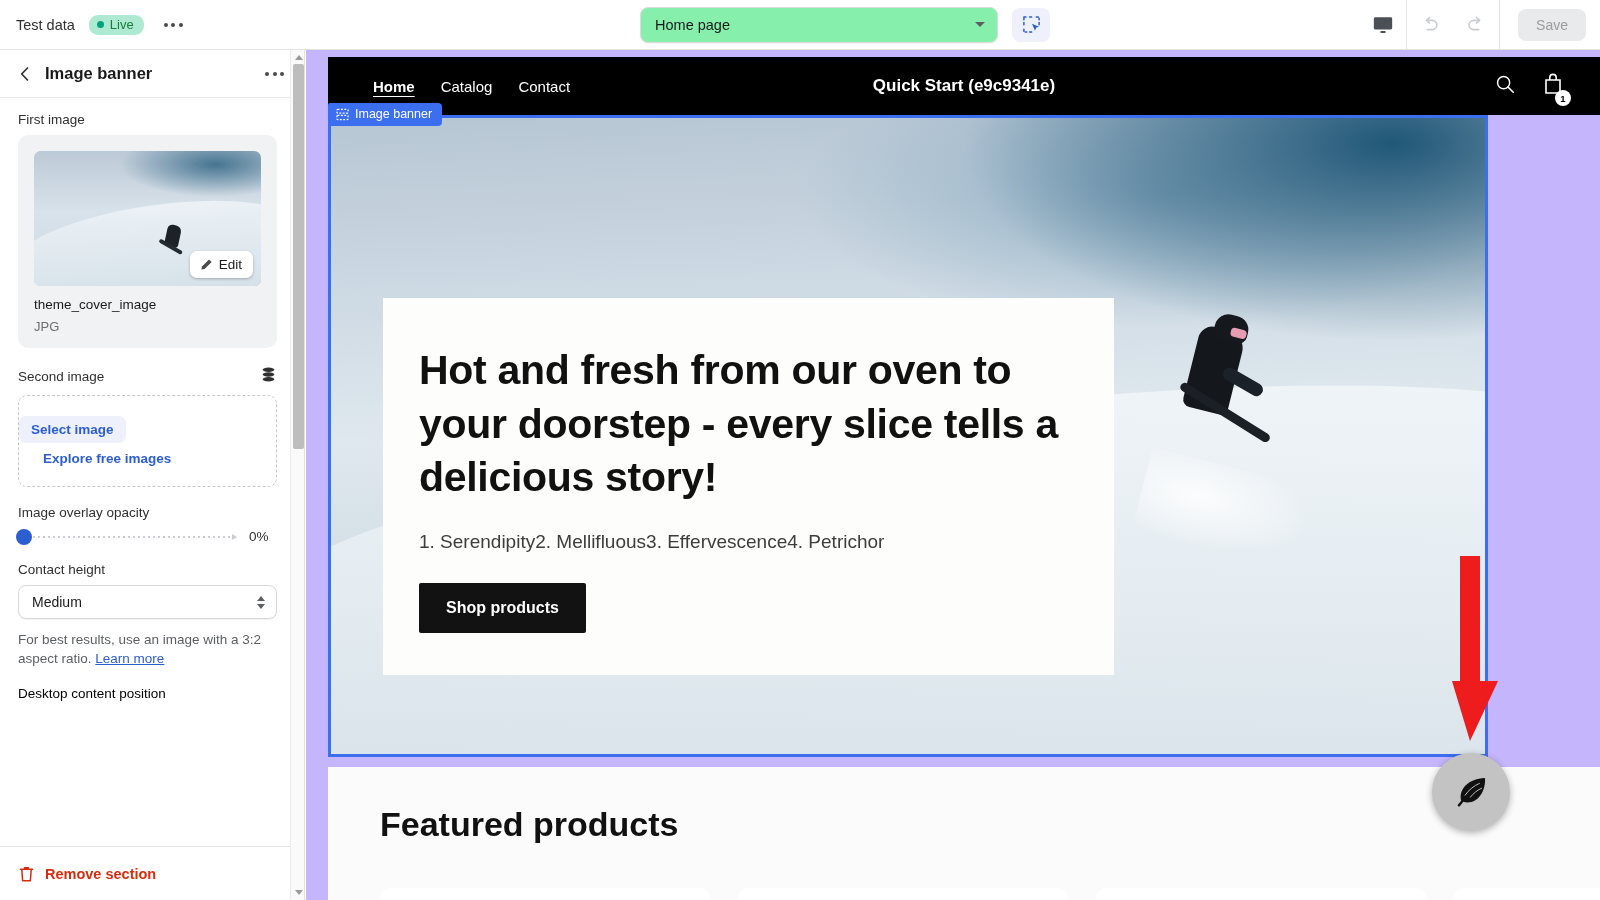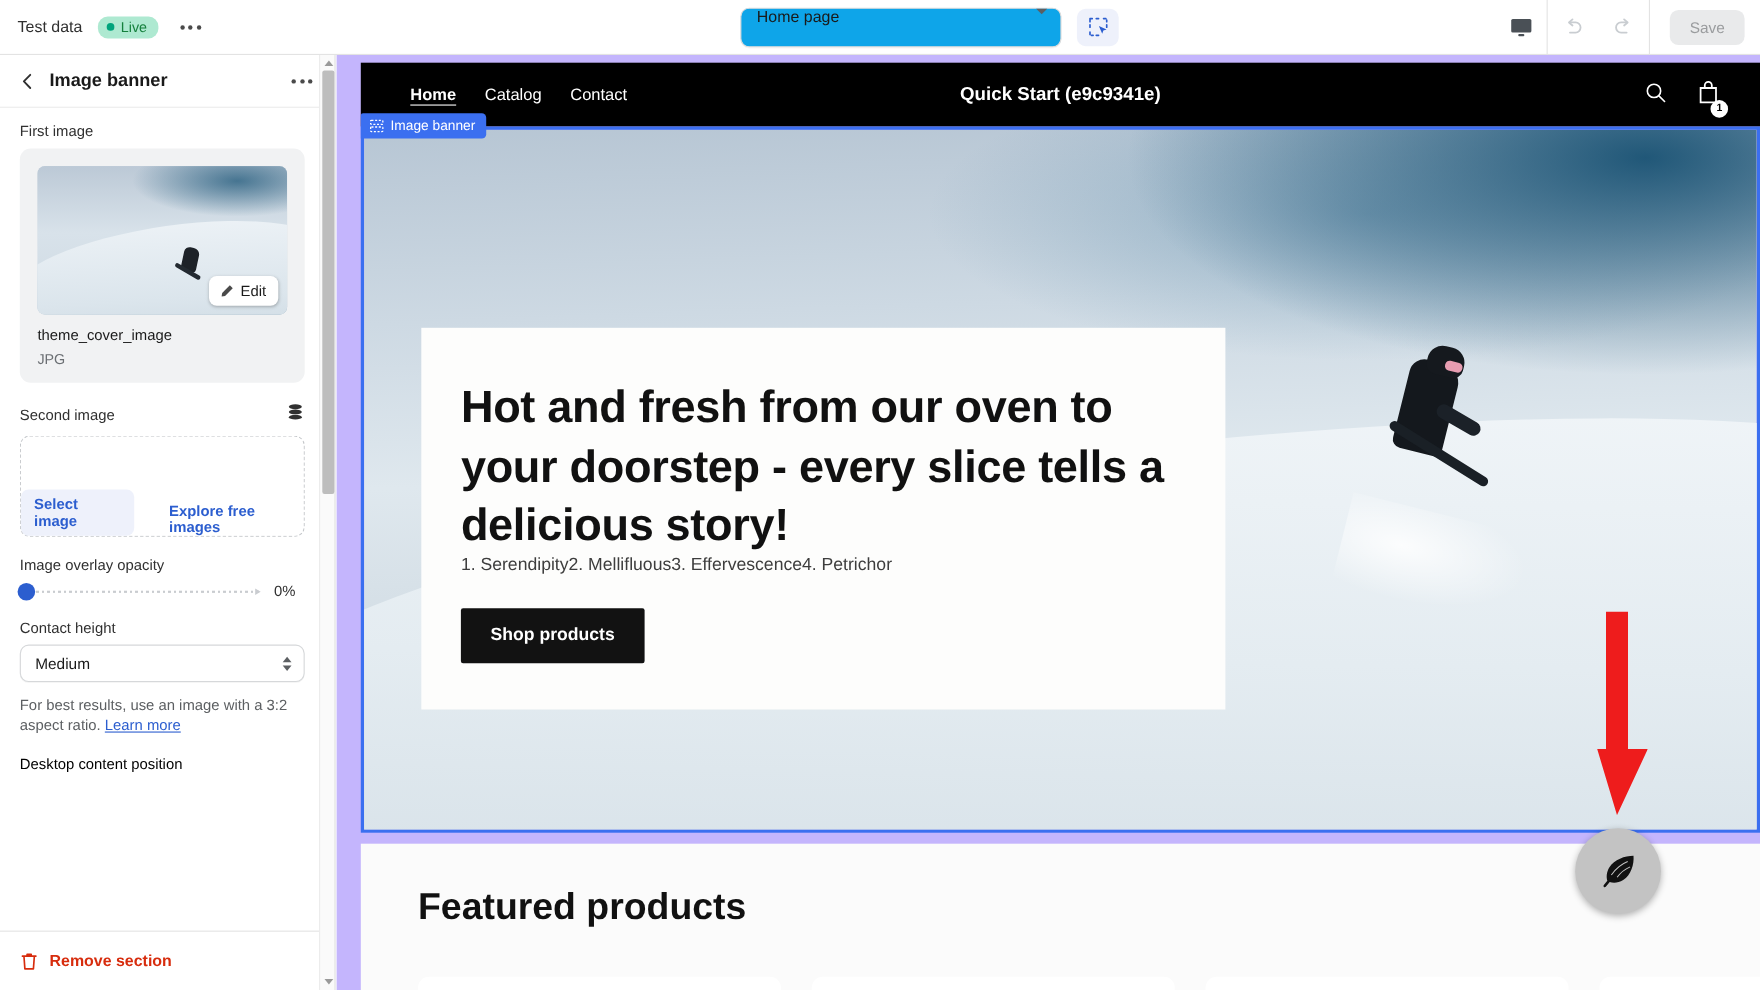--- a/index.html
+++ b/index.html
@@ -33,24 +33,24 @@
   .tb-dots {
     display: flex; gap: 3.5px; padding: 8px 6px; cursor: pointer; border-radius: 6px;
   }
   .tb-dots i { width: 4px; height: 4px; border-radius: 50%; background: #4a4a4a; display: block; }
 
   .tb-center {
     flex: 1; height: 100%;
     display: flex; align-items: center; justify-content: center; gap: 14px;
   }
   .pagesel {
-    width: 292px; height: 36px;
+    width: 358px; height: 36px;
     border: 1px solid #dcdcdc; border-radius: 8px;
-    background: #0ea5e9;
-    display: flex; align-items: flex-start; justify-content: space-between;
+    background: #86efac;
+    display: flex; align-items: center; justify-content: space-between;
     padding: 0 12px 0 14px;
     font-size: 14.5px; color: #1a1a1a;
     box-shadow: 0 1px 0 rgba(0,0,0,.04);
     cursor: pointer;
   }
   .caret-down {
     width: 0; height: 0;
     border-left: 5px solid transparent; border-right: 5px solid transparent;
     border-top: 5.5px solid #5c5f62;
   }
@@ -150,21 +150,21 @@
     box-shadow: 0 1px 0 rgba(0,0,0,.05);
   }
 
   .second-head {
     display: flex; align-items: center; justify-content: space-between;
     margin: 18px 0 8px;
   }
   .dropzone {
     border: 1.5px dashed #c4c7ca; border-radius: 9px;
     height: 92px;
-    display: flex; flex-direction: row; align-items: flex-end; justify-content: center;
+    display: flex; flex-direction: column; align-items: flex-start; justify-content: center;
     gap: 8px;
   }
   .select-image {
     background: #eef1fb; color: #2c5ecf; font-size: 13.5px; font-weight: 600;
     padding: 6px 12px; border-radius: 7px; cursor: pointer;
   }
   .explore-link { color: #2c5ecf; font-size: 13.5px; font-weight: 600; cursor: pointer; margin-left: 24px; }
 
   .slider-row { display: flex; align-items: center; gap: 12px; margin-top: 9px; }
   .slider-track {
@@ -256,21 +256,21 @@
     position: absolute; top: 53px; left: 22px; z-index: 6;
     background: #3b6ff0; color: #fff;
     font-size: 12.5px;
     padding: 4px 10px 5px 8px; border-radius: 2px 4px 4px 0;
     display: flex; align-items: center; gap: 6px;
     cursor: pointer;
   }
 
   .banner {
     position: absolute; top: 65px; left: 22px;
-    width: 1272px; height: 642px;
+    width: 1160px; height: 642px;
     border: 3px solid #3b6ff0;
     overflow: hidden;
   }
   .banner-img {
     position: absolute; inset: 0;
     background:
       radial-gradient(ellipse 60% 50% at 92% 4%, rgba(20,78,112,.92), transparent 62%),
       radial-gradient(ellipse 45% 30% at 72% 12%, rgba(92,140,170,.5), transparent 70%),
       linear-gradient(178deg,#b7c6d4 0%, #cdd9e3 26%, #dfe8ee 48%, #cfdae2 74%, #a9bccb 100%);
   }
@@ -311,21 +311,21 @@
   .content-card {
     position: absolute; left: 52px; top: 180px;
     width: 731px; min-height: 347px;
     background: #fdfdfc;
     padding: 46px 38px 42px 36px;
   }
   .hero-heading {
     font-size: 41px; line-height: 1.31; font-weight: 700; color: #111;
     letter-spacing: -0.3px;
   }
-  .hero-sub { font-size: 16px; color: #3d3d3d; }
+  .hero-sub { font-size: 19px; color: #3d3d3d; margin-top: 26px; }
   .shop-btn {
     display: inline-block; margin-top: 30px;
     background: #121212; color: #fff;
     font-size: 16px; font-weight: 600;
     padding: 16px 27px; border: none; border-radius: 2px;
     font-family: inherit; cursor: pointer;
   }
 
   .featured {
     position: absolute; top: 717px; left: 22px; width: 1272px; height: 140px;

